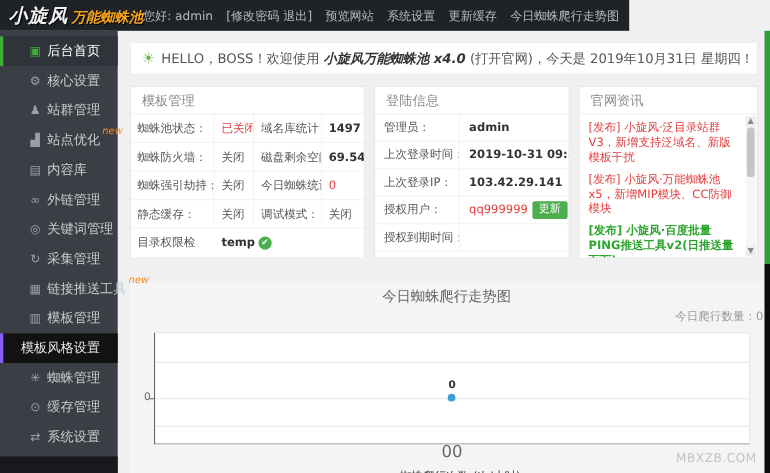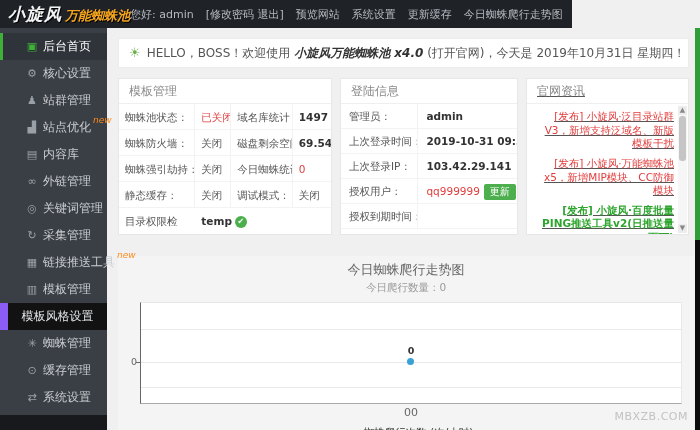--- a/index.html
+++ b/index.html
@@ -31,21 +31,21 @@
   .sb-item {
     height:27px; line-height:27px; padding-left:22px;
     border-left:3px solid transparent;
     color:#c9cdd1; font-size:12px; white-space:nowrap; position:relative; cursor:pointer;
   }
   .sb-item .icon { display:inline-block; width:14px; margin-right:4px; color:#9aa0a7; font-size:11px; font-style:normal; text-align:center; }
   .sb-item.active { background:#2e343a; border-left-color:#3eb037; color:#fff; }
   .sb-item.active .icon { color:#3eb037; }
   .sb-sub {
     height:27px; line-height:27px; text-align:center;
-    background:#121212; border-left:8px solid #8b5cf6;
+    background:#121212; border-left:3px solid #8b5cf6;
     color:#e4e6e8; font-size:12px; cursor:pointer;
   }
   .badge-new {
     position:absolute; top:1px; margin-left:2px;
     color:#ff8a1d; font-size:9px; font-style:italic; font-weight:normal; line-height:10px;
   }
   .sb-footer { position:absolute; bottom:0; left:0; width:100%; height:15px; background:#17191d; }
 
   
   .edge-green { position:absolute; right:0; top:28px; width:5px; height:212px; background:#2f9e39; z-index:70; }
@@ -79,43 +79,43 @@
   .chk { display:inline-block; width:12px; height:12px; line-height:12px; border-radius:50%; background:#4cae4c; color:#fff; font-size:8px; text-align:center; vertical-align:middle; margin-left:3px; }
 
   
   .p-login { width:178px; }
   .li-row { display:grid; grid-template-columns:44% 56%; height:25px; line-height:25px; font-size:10.5px; border-bottom:1px solid #f3f3f3; }
   .li-row > div { padding-left:8px; white-space:nowrap; overflow:hidden; }
   .li-row .lab { border-right:1px solid #f3f3f3; }
   .btn-upd { display:inline-block; background:#4cae4c; color:#fff; font-size:10px; line-height:16px; padding:0 6px; border-radius:2px; margin-left:4px; vertical-align:middle; cursor:pointer; }
 
   
-  .p-news { width:163px;text-decoration:underline; }
+  .p-news { width:163px; }
   .news-list { padding:6px 14px 4px 8px; font-size:10.5px; line-height:1.3; }
-  .news-item { margin-bottom:6px; cursor:pointer;text-align:right; }
+  .news-item { margin-bottom:6px; cursor:pointer; }
   .n-red { color:#e23c3c; }
   .n-green { color:#2ea52e; font-weight:bold; }
   .news-scroll { position:absolute; top:27px; right:1px; bottom:1px; width:9px; background:#f6f6f6; }
   .news-scroll .arr { position:absolute; left:0; width:9px; height:9px; font-size:7px; line-height:9px; text-align:center; color:#888; background:#ececec; cursor:pointer; }
   .news-scroll .arr.up { top:0; }
   .news-scroll .arr.dn { bottom:0; }
   .news-scroll .thumb { position:absolute; top:10px; left:1px; width:7px; height:45px; background:#c5c5c5; border-radius:3px; cursor:pointer; }
 
   
   .chartbox { position:absolute; top:228px; left:11px; right:6px; height:178px; background:#f4f4f4; }
   .c-title { text-align:center; font-size:13px; color:#666; padding-top:5px; }
-  .c-sub { text-align:center; font-size:10.5px; color:#9a9a9a; margin-top:2px; }
+  .c-sub { text-align:right; font-size:10.5px; color:#9a9a9a; margin-top:2px; }
   .plot { position:relative; margin:7px 12px 0 22px; height:102px; background:#fff;
     border:1px solid #e8e8e8; border-left:1px solid #666; border-bottom:1px solid #aaa; }
   .gline { position:absolute; left:0; right:0; height:1px; background:#e9e9e9; }
   .ytick { position:absolute; left:-16px; top:53px; width:12px; text-align:right; font-size:9.5px; color:#666; }
   .ytickmark { position:absolute; left:-5px; top:59px; width:5px; height:1px; background:#666; }
   .dpoint { position:absolute; left:50%; top:59px; width:7px; height:7px; margin:-4px 0 0 -4px; border-radius:50%; background:#3aa0d8; cursor:pointer; }
   .dlabel { position:absolute; left:50%; top:42px; transform:translateX(-50%); font-size:9.5px; font-weight:bold; color:#333; }
-  .xtick { position:absolute; left:50%; bottom:-16px; transform:translateX(-50%); font-size:11px; color:#666; }
+  .xtick { position:absolute; left:50%; bottom:-16px; transform:translateX(-50%); font-size:15px; color:#666; }
   .legend { margin-top:22px; text-align:center; font-size:10.5px; color:#333; }
   .lg-marker { display:inline-block; position:relative; width:20px; height:8px; margin-right:5px; vertical-align:middle; cursor:pointer; }
   .lg-marker .ln { position:absolute; top:3px; left:0; width:20px; height:2px; background:#3aa0d8; }
   .lg-marker .dt { position:absolute; top:1px; left:7px; width:6px; height:6px; border-radius:50%; background:#3aa0d8; }
 
   .watermark { position:absolute; right:12px; bottom:7px; font-size:11px; color:#c2c2c2; letter-spacing:0.5px; }
 </style>
 </head>
 <body>
 

